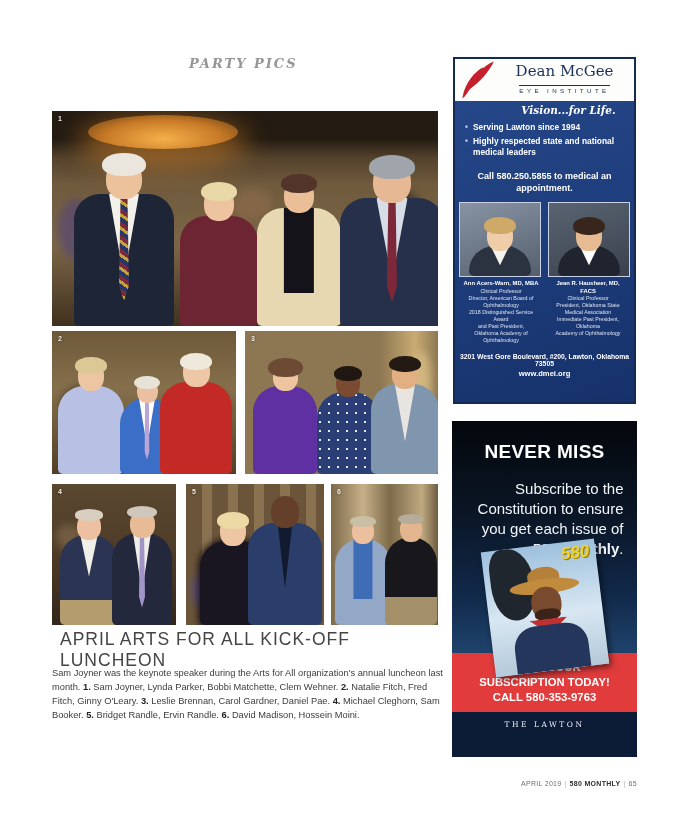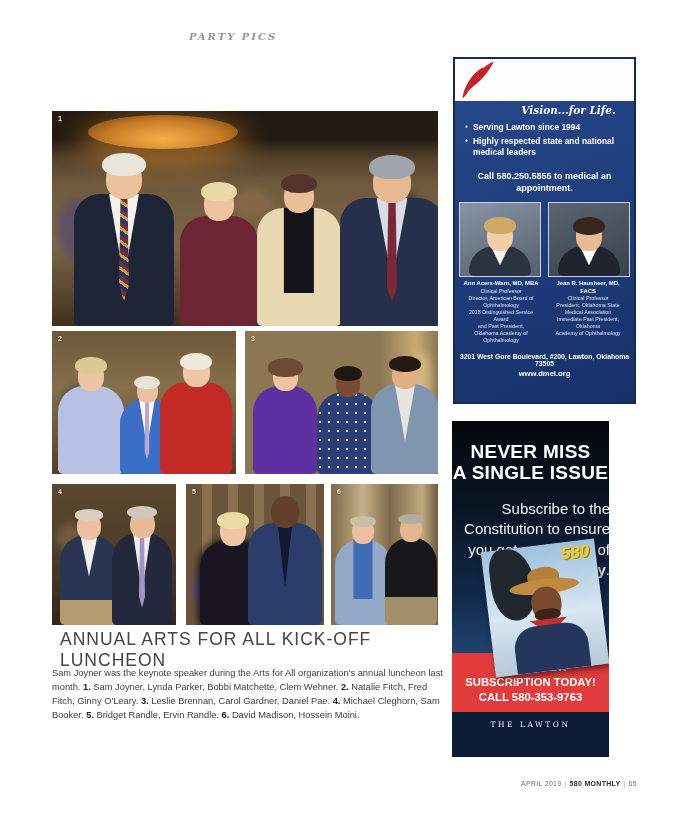--- a/index.html
+++ b/index.html
@@ -1,21 +1,21 @@
 <!DOCTYPE html>
 <html><head>
 <meta charset="utf-8">
 <style>
   html,body{margin:0;padding:0;background:#ffffff;}
   .page{position:relative;width:684px;height:819px;background:#ffffff;overflow:hidden;
         font-family:"Liberation Sans",sans-serif;color:#333;}
 
   
-  .party-pics{position:absolute;left:189px;top:31px;font-family:"DejaVu Serif",serif;
-    font-style:italic;font-weight:bold;font-size:10px;letter-spacing:2px;color:#959595;}
+  .party-pics{position:absolute;left:189px;top:56px;font-family:"DejaVu Serif",serif;
+    font-style:italic;font-weight:bold;font-size:13px;letter-spacing:2px;color:#959595;}
 
   
   .photo{position:absolute;overflow:hidden;background:#6b543a;}
   .photo .num{position:absolute;top:4px;left:6px;z-index:9;color:#f2ede4;font-size:7px;
     font-weight:bold;text-shadow:0 0 2px rgba(0,0,0,.6);}
   .blob{position:absolute;border-radius:50%;filter:blur(4px);opacity:.8;}
   .lamp{position:absolute;border-radius:50%;}
 
   .person{position:absolute;bottom:0;text-align:center;}
   .ph{position:relative;margin:0 auto;border-radius:48% 48% 44% 44%;z-index:2;}
@@ -55,21 +55,21 @@
   .portrait{width:80px;height:73px;position:relative;overflow:hidden;
     border:1px solid #c9d2e4;background:linear-gradient(160deg,#8894a4,#55606e);}
   .dean-bios{display:flex;gap:7px;justify-content:center;margin-top:3px;}
   .bio{width:80px;text-align:center;}
   .bio .dname{font-size:5.9px;font-weight:bold;line-height:1.3;}
   .bio .dline{font-size:5.3px;color:#dbe3f2;line-height:1.32;}
   .dean-addr{font-size:6.8px;font-weight:bold;text-align:center;margin-top:9px;}
   .dean-site{font-size:7.6px;font-weight:bold;text-align:center;margin-top:2px;}
 
   
-  .subad{position:absolute;left:452px;top:421px;width:157px;height:336px;overflow:hidden;
+  .subad{position:absolute;left:452px;top:421px;width:185px;height:336px;overflow:hidden;
     background:linear-gradient(180deg,#04070c 0%,#0a1626 28%,#11294a 52%,#27517f 78%,#16304f 100%);
     color:#fff;}
   .sub-head{margin-top:21px;text-align:center;font-size:19px;font-weight:800;
     line-height:1.08;letter-spacing:.3px;}
   .sub-text{margin:16px auto 0;width:158px;text-align:right;font-size:15px;line-height:1.35;
     color:#f2f5f9;}
   .cover{position:absolute;left:36px;top:124px;width:114px;height:126px;
     transform:rotate(-7deg);background:linear-gradient(180deg,#9dc0dd 0%,#d8e7f2 55%,#b4c9da 100%);
     box-shadow:2px 3px 6px rgba(0,0,0,.55);z-index:2;overflow:hidden;}
   .cover .statue{position:absolute;left:6px;top:0;width:44px;height:72px;background:#20262e;
@@ -261,30 +261,34 @@
     </div>
     <div class="person" style="left:54px;">
       <div class="ph" style="width:22px;height:25px;background:#e3b68f;">
           <div class="hair" style="background:#b5ac9c;height:42%;"></div>
         </div>
       <div class="pb" style="width:52px;height:88px;background:linear-gradient(#17171c 0 68%,#a39069 68%);"></div>
     </div>
     <div class="num">6</div>
   </div>
 
-  <div class="cap-title">ANNUAL ARTS FOR ALL KICK-OFF LUNCHEON</div>
+  <div class="cap-title">APRIL ARTS FOR ALL KICK-OFF LUNCHEON</div>
   <p class="cap-body"><span>Sam Joyner was the keynote speaker during the Arts for All organization's annual luncheon last month. </span><b>1.</b><span> Sam Joyner, Lynda Parker, Bobbi Matchette, Clem Wehner. </span><b>2.</b><span> Natalie Fitch, Fred Fitch, Ginny O'Leary. </span><b>3.</b><span> Leslie Brennan, Carol Gardner, Daniel Pae. </span><b>4.</b><span> Michael Cleghorn, Sam Booker. </span><b>5.</b><span> Bridget Randle, Ervin Randle. </span><b>6.</b><span> David Madison, Hossein Moini.</span></p>
 
   <div class="dean">
     <div class="dean-top">
       <svg class="dean-swoosh" viewBox="0 0 60 56">
         <path d="M48 2 C33 8 20 22 15 40 C28 31 41 17 48 2 Z" fill="#c4202e"></path>
         <path d="M33 10 C20 17 9 31 6 48 C18 40 28 26 33 10 Z" fill="#c4202e"></path>
         <path d="M19 24 C11 31 5 42 4 54 C12 47 17 36 19 24 Z" fill="#c4202e"></path>
       </svg>
+      <div class="dean-brand">
+        <div class="dean-name">Dean McGee</div>
+        <div class="dean-sub">EYE INSTITUTE</div>
+      </div>
     </div>
     <div class="dean-tag">Vision...for Life.</div>
     <ul class="dean-bullets">
       <li>Serving Lawton since 1994</li>
       <li>Highly respected state and national medical leaders</li>
     </ul>
     <div class="dean-call">Call 580.250.5855 to medical an appointment.</div>
     <div class="dean-photos">
       <div class="portrait">
         <div class="person" style="left:50%;transform:translateX(-50%);">
@@ -325,21 +329,20 @@
         <div class="dline">Academy of Ophthalmology</div>
       </div>
     </div>
     <div class="dean-addr">3201 West Gore Boulevard, #200, Lawton, Oklahoma 73505</div>
     <div class="dean-site">www.dmei.org</div>
   </div>
 
   <div class="subad">
     <div class="sub-head">
       <div>NEVER MISS</div>
-      <div>A SINGLE ISSUE</div>
     </div>
     <p class="sub-text"><span>Subscribe to the Constitution to ensure you get each issue of </span><b>580 Monthly</b><span>.</span></p>
     <div class="cover">
       <div class="statue"></div>
       <div class="brand">580</div>
       <div class="hat-top"></div>
       <div class="hat-brim"></div>
       <div class="face"></div>
       <div class="beard"></div>
       <div class="bandana"></div>

